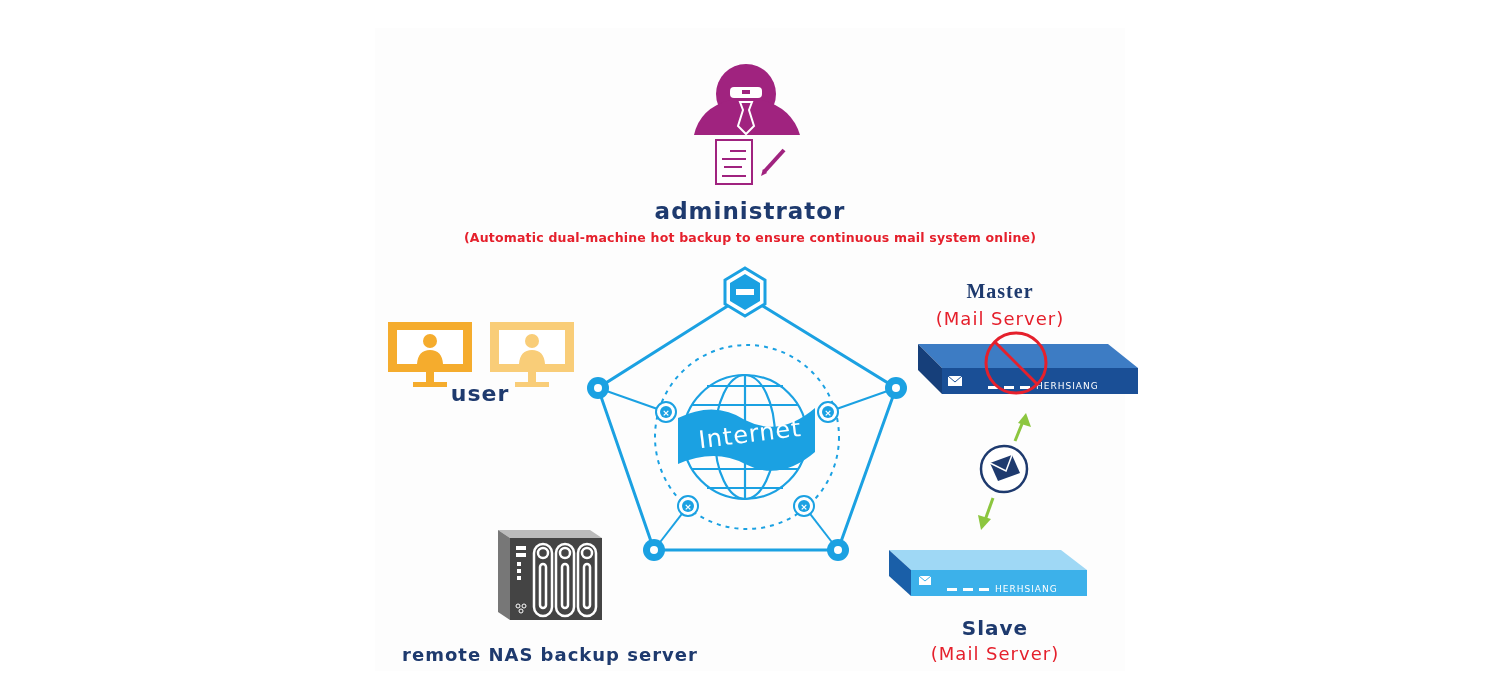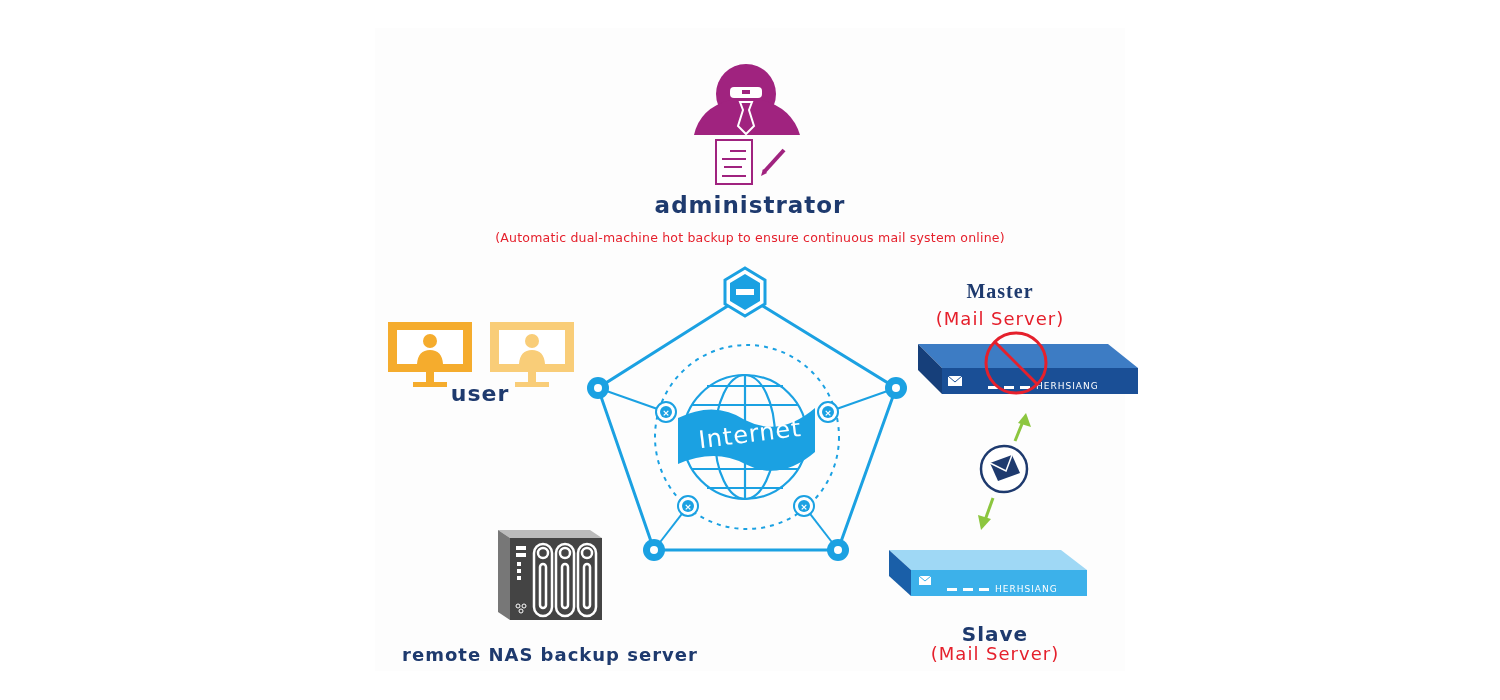--- a/index.html
+++ b/index.html
@@ -35,22 +35,22 @@
   <line x1="40" y1="91" x2="56" y2="91" stroke="#a0237f" stroke-width="2"></line>
   <line x1="32" y1="99" x2="56" y2="99" stroke="#a0237f" stroke-width="2"></line>
   <line x1="34" y1="107" x2="52" y2="107" stroke="#a0237f" stroke-width="2"></line>
   <line x1="32" y1="116" x2="56" y2="116" stroke="#a0237f" stroke-width="2"></line>
   <g>
     <line x1="74" y1="112" x2="94" y2="90" stroke="#a0237f" stroke-width="4"></line>
     <polygon points="71,116 73,109 77,113" fill="#a0237f"></polygon>
   </g>
 </svg>
 
-<div class="label navy" style="left:600px;top:192px;width:300px;font-size:23px;">administrator</div>
-<div class="label red" style="left:440px;top:230px;width:620px;font-size:12.5px;letter-spacing:0.2px;">(Automatic dual-machine hot backup to ensure continuous mail system online)</div>
+<div class="label navy" style="left:600px;top:198px;width:300px;font-size:23px;">administrator</div>
+<div class="label red" style="left:440px;top:230px;width:620px;font-size:12.5px;letter-spacing:0.2px;font-weight:bold;">(Automatic dual-machine hot backup to ensure continuous mail system online)</div>
 
 <svg style="left:580px;top:260px;" width="330" height="310" viewBox="0 0 330 310">
   <g fill="none" stroke="#1ba1e2" stroke-width="3">
     <polyline points="165,35 18,128 74,290 258,290 316,128 165,35"></polyline>
   </g>
   <g stroke="#1ba1e2" stroke-width="2">
     <line x1="18" y1="128" x2="86" y2="152"></line>
     <line x1="316" y1="128" x2="248" y2="152"></line>
     <line x1="74" y1="290" x2="108" y2="246"></line>
     <line x1="258" y1="290" x2="224" y2="246"></line>
@@ -179,21 +179,21 @@
   <rect x="26" y="22" width="176" height="26" fill="#3cb1ea"></rect>
   <g>
     <rect x="34" y="28" width="12" height="9" fill="#fff"></rect>
     <path d="M34 28 L40 33 L46 28" stroke="#3cb1ea" fill="none"></path>
   </g>
   <rect x="62" y="40" width="10" height="3" fill="#fff"></rect>
   <rect x="78" y="40" width="10" height="3" fill="#fff"></rect>
   <rect x="94" y="40" width="10" height="3" fill="#fff"></rect>
   <text x="110" y="44" font-size="9" fill="#fff" font-family="DejaVu Sans, sans-serif" letter-spacing="1">HERHSIANG</text>
 </svg>
-<div class="label navy" style="left:915px;top:616px;width:160px;font-size:20px;margin-top:6px;">Slave</div>
+<div class="label navy" style="left:915px;top:616px;width:160px;font-size:20px;">Slave</div>
 <div class="label red" style="left:905px;top:643px;width:180px;font-size:18px;">(Mail Server)</div>
 
 <svg style="left:490px;top:520px;" width="120" height="105" viewBox="0 0 120 105">
   <polygon points="8,10 100,10 112,18 20,18" fill="#bbbbbb"></polygon>
   <polygon points="8,10 20,18 20,100 8,92" fill="#777"></polygon>
   <rect x="20" y="18" width="92" height="82" fill="#444"></rect>
   <rect x="26" y="26" width="10" height="4" fill="#fff"></rect>
   <rect x="26" y="33" width="10" height="4" fill="#fff"></rect>
   <rect x="27" y="42" width="4" height="4" fill="#fff"></rect>
   <rect x="27" y="49" width="4" height="4" fill="#fff"></rect>

